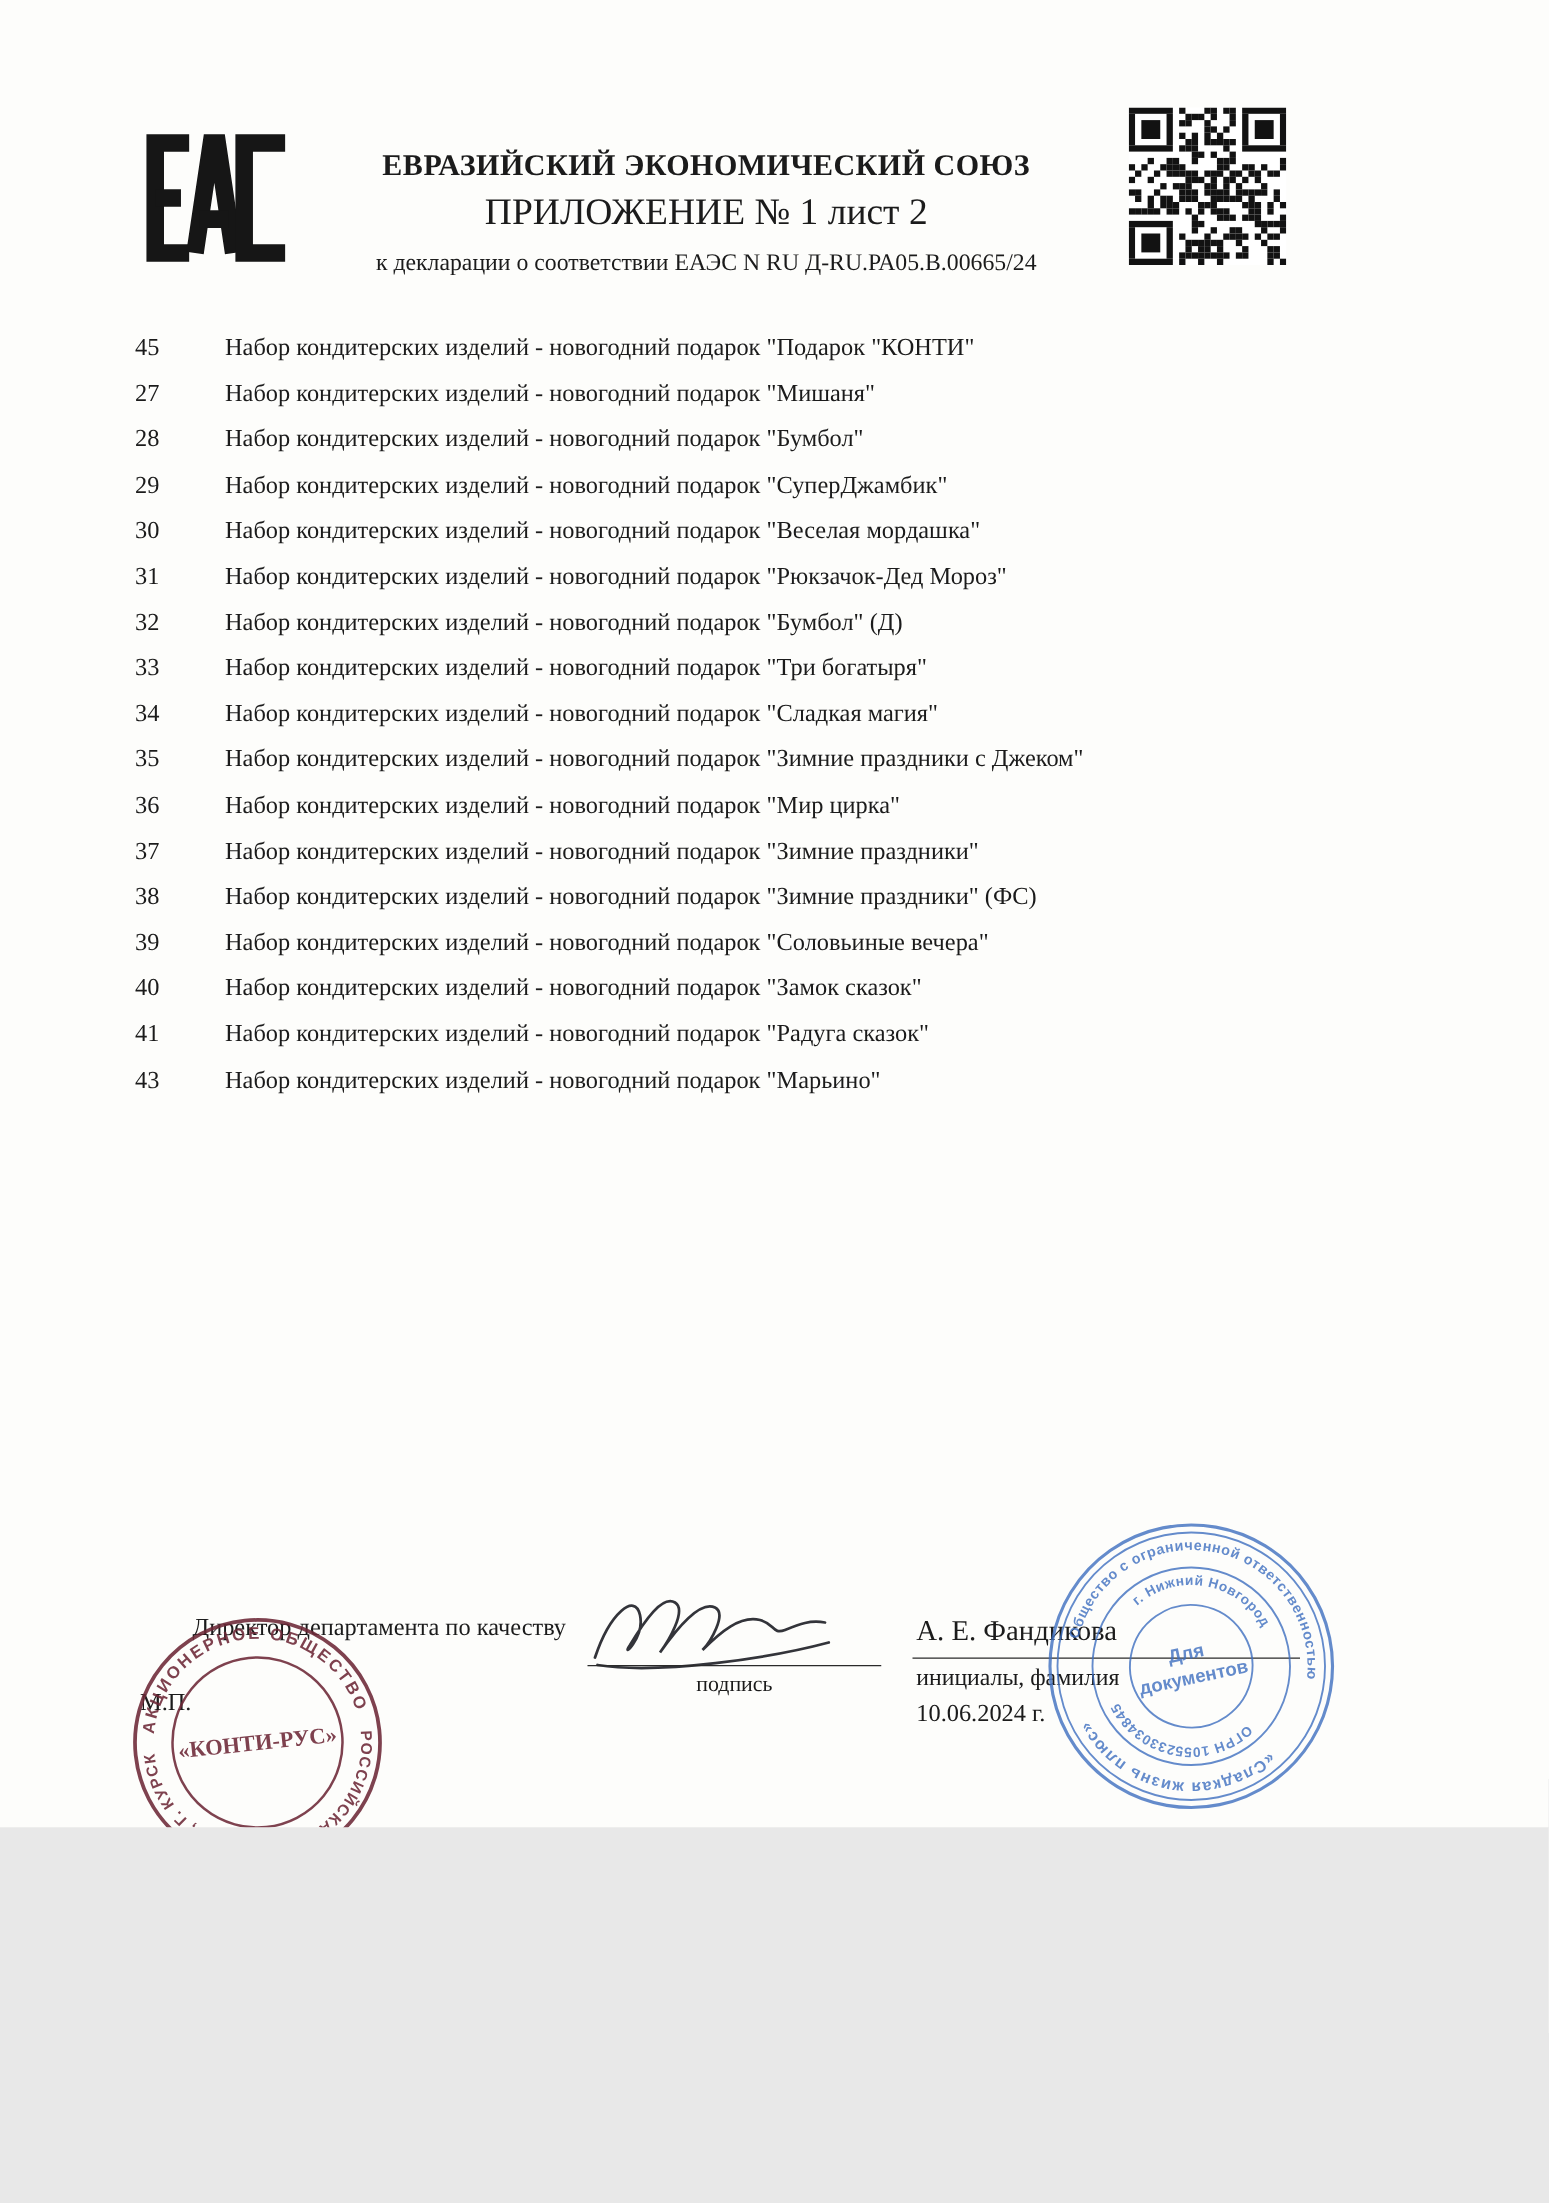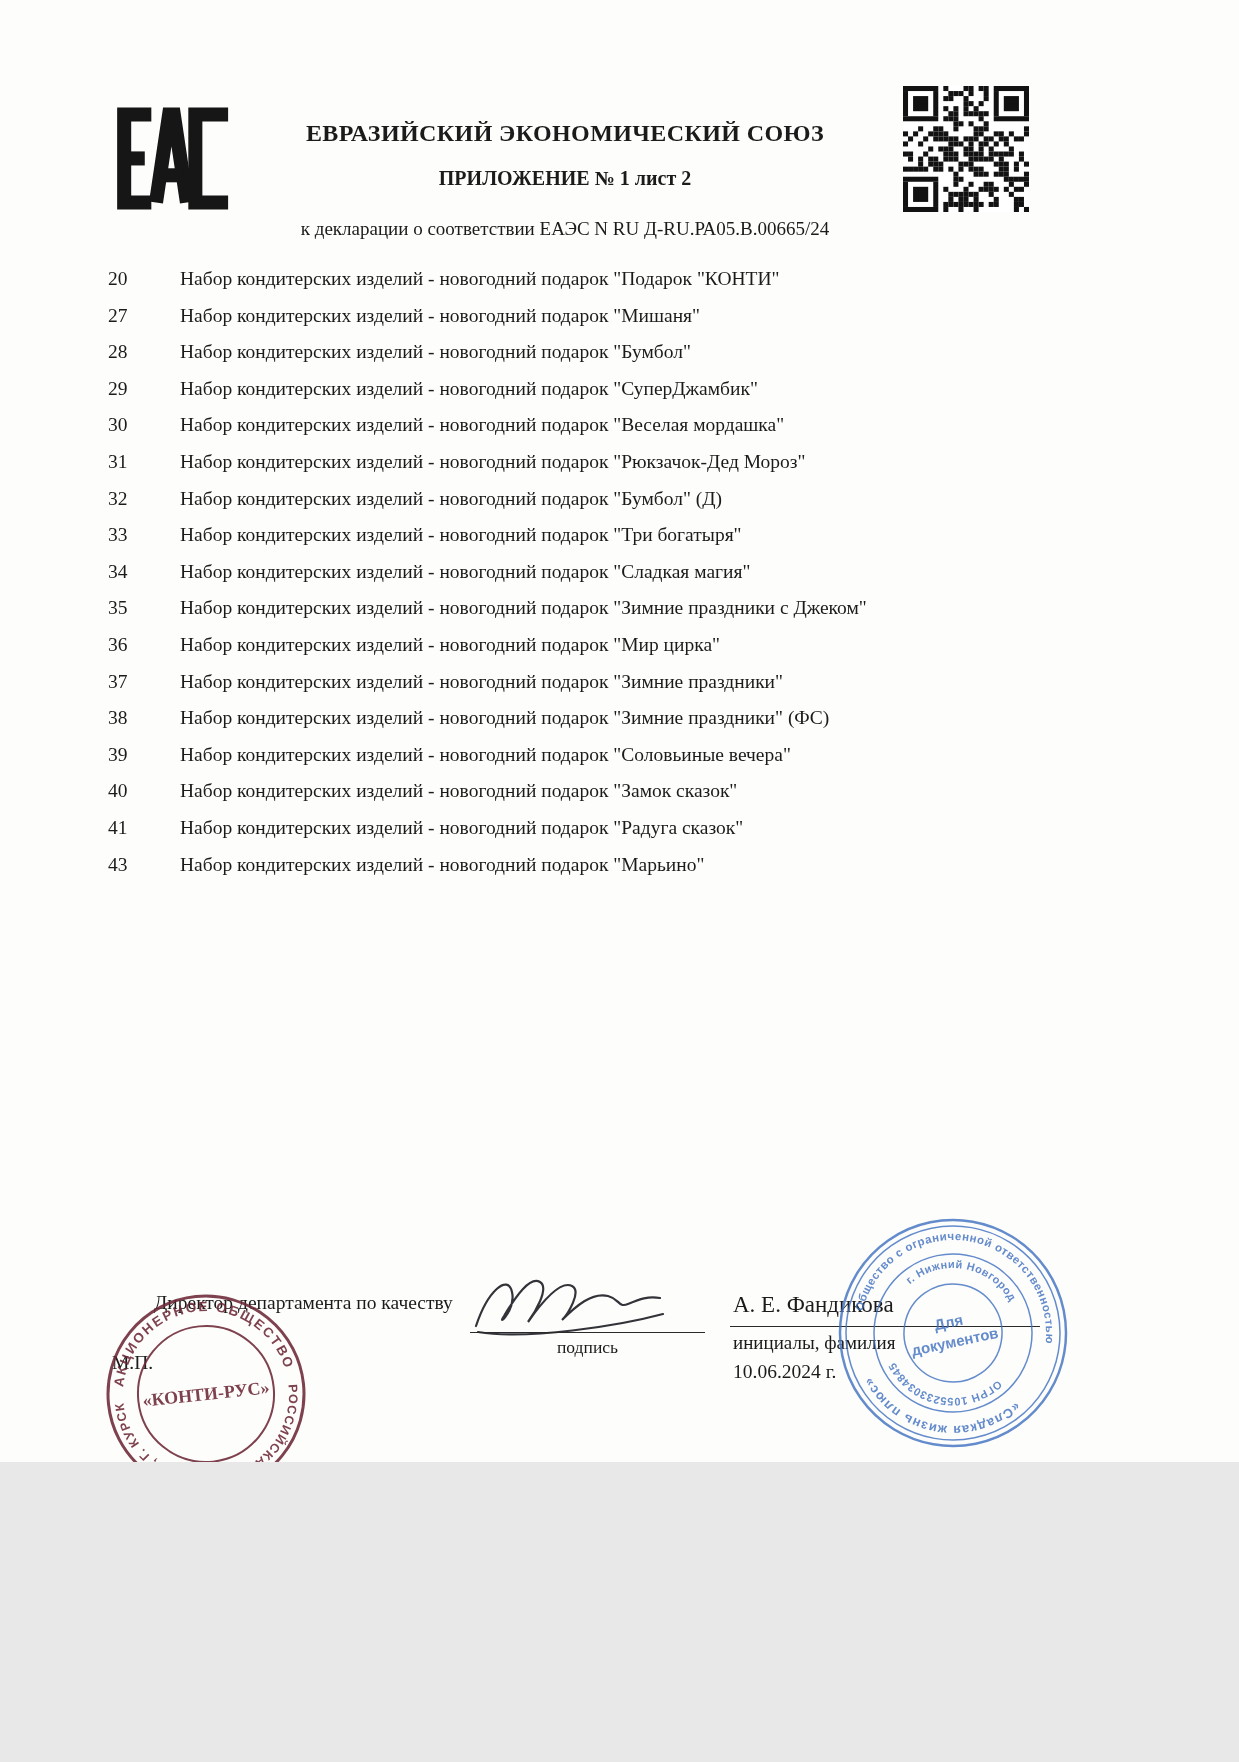--- a/index.html
+++ b/index.html
@@ -9,22 +9,22 @@
     margin:0 auto;
     background:#fdfdfb;
     font-family:"Liberation Serif", serif;
     color:#1b1b1b;
     overflow:hidden;
   }
   
   .eac-logo{position:absolute;left:112px;top:106px;width:118px;height:108px;}
   .title-block{position:absolute;left:235px;top:120px;width:660px;text-align:center;}
   .title-main{font-size:24px;font-weight:bold;letter-spacing:.4px;margin:0;}
-  .title-sub{font-size:20px;font-weight:bold;margin-top:20px;}
-  .title-decl{font-size:19px;margin-top:28px;}
+  .title-sub{font-size:30px;font-weight:normal;margin-top:6px;}
+  .title-decl{font-size:19px;margin-top:13px;}
   .qr{position:absolute;left:903px;top:86px;width:126px;height:126px;background:#fff;}
   .qr svg{width:100%;height:100%;}
 
   
   .items{position:absolute;left:108px;top:268px;width:1030px;}
   .row{display:flex;align-items:flex-start;height:36.6px;font-size:19.5px;white-space:nowrap;}
   .row .num{width:72px;flex:0 0 72px;}
 
   
   .pos-title{position:absolute;left:110px;top:1292px;font-size:19.5px;margin-left:44px;}
@@ -293,21 +293,21 @@
         <rect x="40" y="120" width="5" height="5"></rect>
         <rect x="55" y="120" width="5" height="5"></rect>
         <rect x="70" y="120" width="5" height="5"></rect>
         <rect x="110" y="120" width="5" height="5"></rect>
         <rect x="120" y="120" width="5" height="5"></rect>
       </svg>
   </div>
 
   <div class="items">
   <div class="row">
-    <span class="num">20</span>
+    <span class="num">45</span>
     <span class="txt">Набор кондитерских изделий - новогодний подарок "Подарок "КОНТИ"</span>
   </div>
 
   <div class="row">
     <span class="num">27</span>
     <span class="txt">Набор кондитерских изделий - новогодний подарок "Мишаня"</span>
   </div>
 
   <div class="row">
     <span class="num">28</span>

